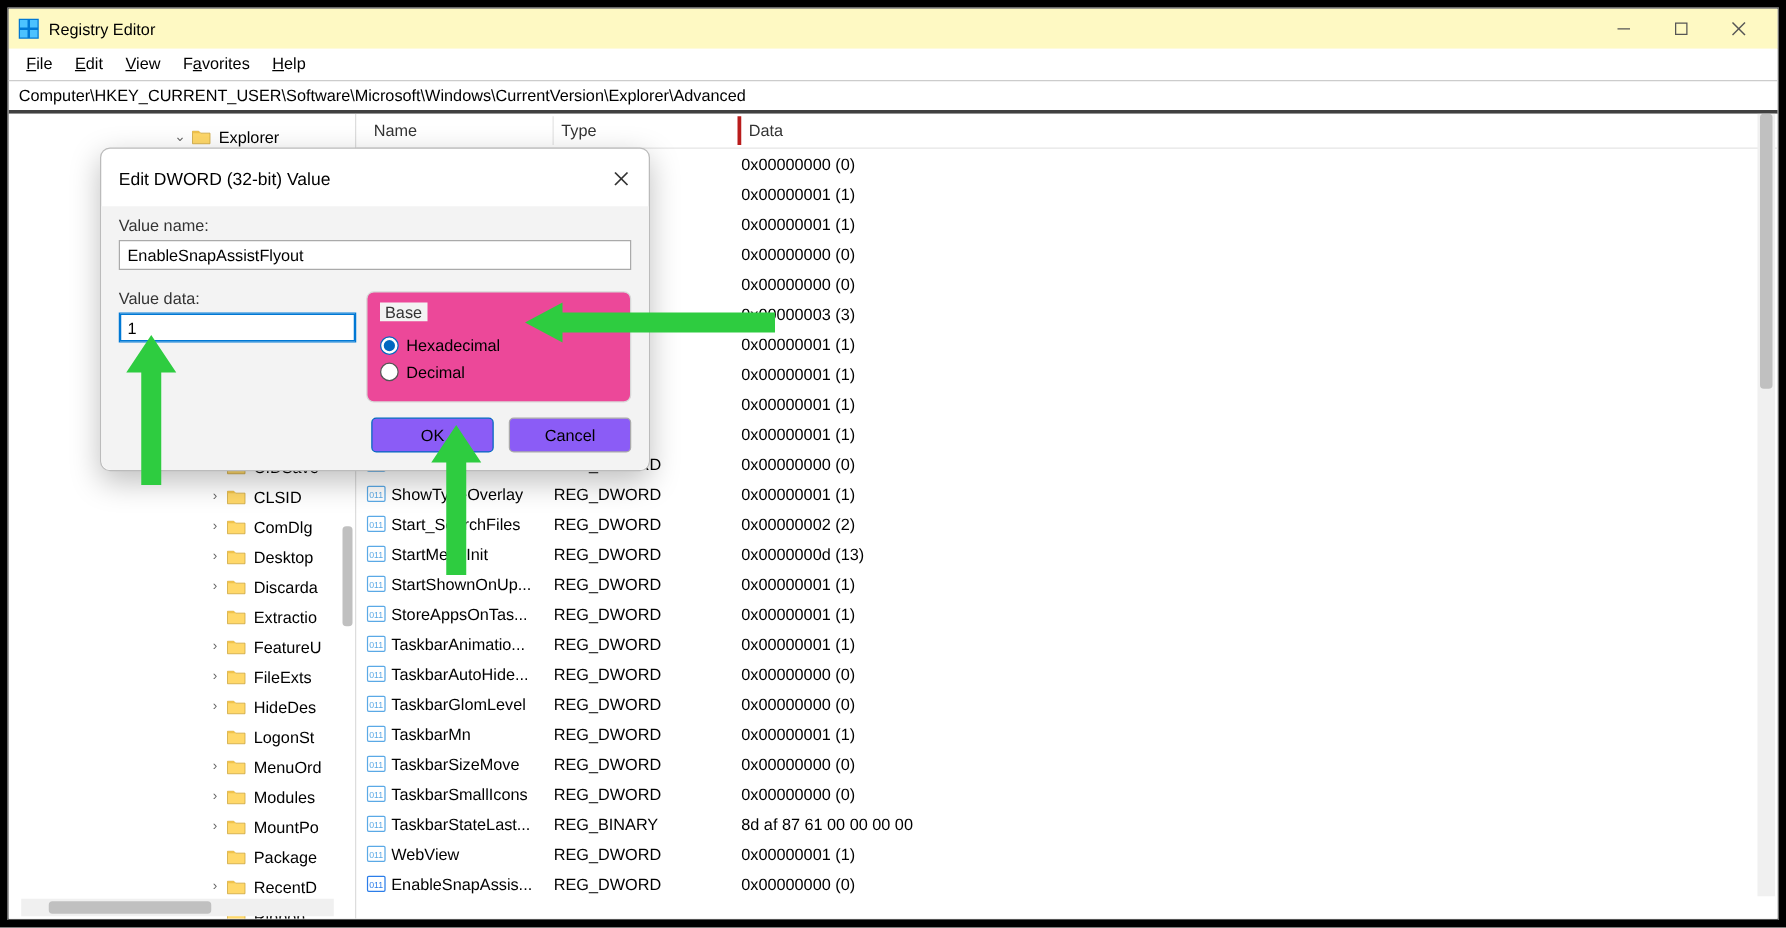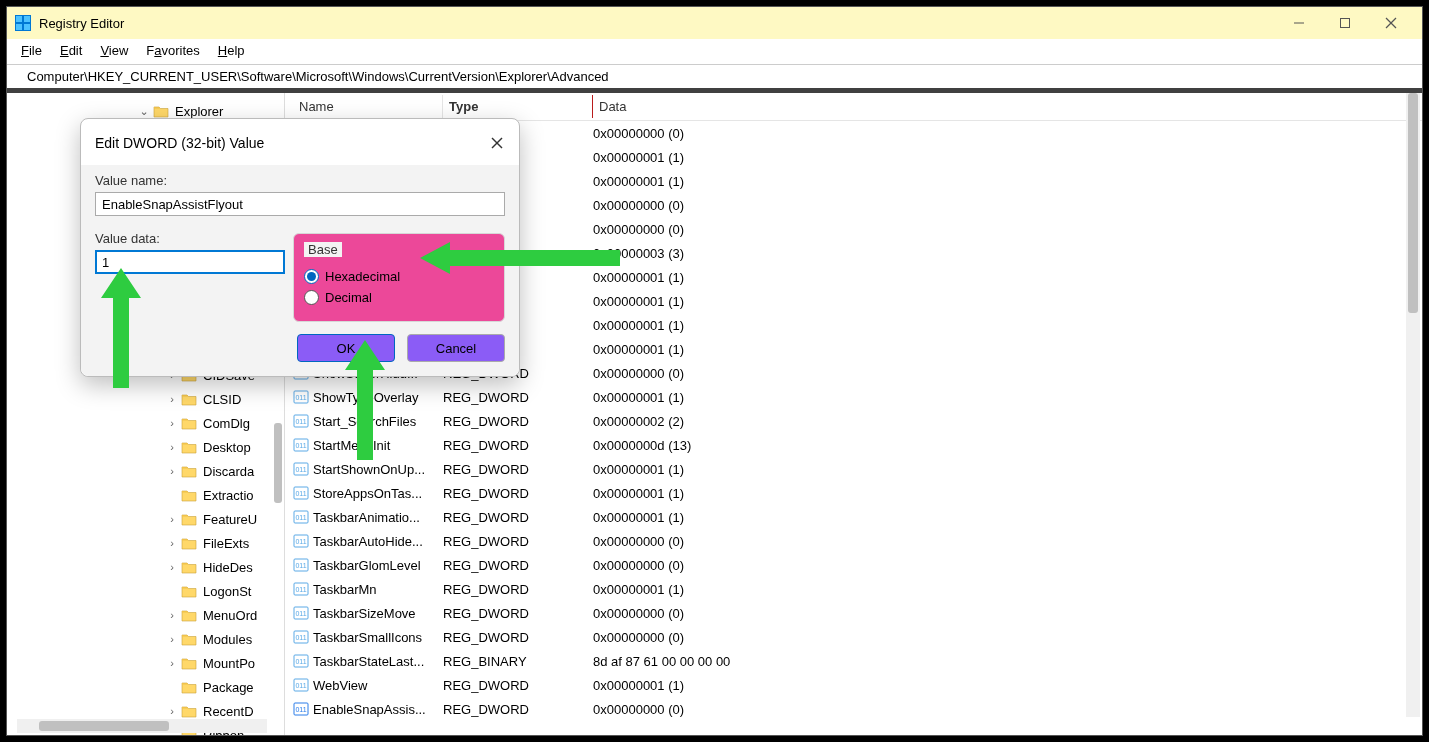--- a/index.html
+++ b/index.html
@@ -37,22 +37,22 @@
   .app-icon svg { width:16px; height:16px; }
   .titlebar-title { color:#000; flex:1; }
   .titlebar-controls { display:flex; gap:0; }
   .tb-btn { width:46px; height:32px; display:flex; align-items:center; justify-content:center; color:#555; cursor:pointer; }
   .menubar {
     display:flex; gap:18px; padding:4px 14px 6px 14px; background:#fff;
   }
   .menu-item { color:#000; text-decoration: underline; text-decoration-color: transparent; cursor:pointer; }
   .menu-item .u { text-decoration: underline; }
   .addressbar {
-    border-top:1px solid #ccc; border-bottom:5px solid #404040;
-    padding:4px 20px; background:#fff;
+    border-top:1px solid #ccc; border-bottom:3px solid #404040;
+    padding:4px 8px; background:#fff;
     display:flex; align-items:center;
   }
   .addressbar-text { white-space:nowrap; overflow:hidden; }
   .content {
     flex:1; display:flex; overflow:hidden; position:relative; background:#fff;
   }
   .tree-pane {
     width: 278px; min-width:278px; overflow:hidden; position:relative; border-right:1px solid #ddd;
   }
   .tree-inner {
@@ -63,21 +63,21 @@
     white-space:nowrap; overflow:hidden;
     color:#000;
   }
   .tree-row .chev { width:14px; text-align:center; color:#666; font-size:11px; margin-left:4px; cursor:pointer;}
   .tree-row .nochev { width:14px; margin-left:4px; }
   .folder-icon { width:16px; height:14px; margin:0 6px 0 2px; }
   .folder-icon svg { width:16px;height:14px; }
   .list-pane { flex:1; position:relative; overflow:hidden; }
   .columns { display:flex; height:28px; align-items:center; border-bottom:1px solid #e5e5e5; padding-left:8px; color:#333; }
   .col-name { width:150px; border-right:1px solid #e5e5e5; padding:4px 6px;}
-  .col-type { width:150px; border-right:1px solid #b91c1c; padding:4px 6px;font-weight:bold;}
+  .col-type { width:150px; border-right:3px solid #b91c1c; padding:4px 6px;}
   .col-data { flex:1; padding:4px 6px;}
   .rows { position:absolute; top:28px; left:0; right:0; bottom:0; overflow:hidden; }
   .row { display:flex; height:24px; align-items:center; padding-left:8px; }
   .row .icn { width:16px; height:16px; margin-right:4px; display:flex; align-items:center; justify-content:center; }
   .row .icn svg { width:16px; height:16px; }
   .row .rname { width:130px; white-space:nowrap; overflow:hidden; text-overflow:ellipsis; }
   .row .rtype { width:150px; white-space:nowrap; }
   .row .rdata { flex:1; white-space:nowrap; }
   .main-vscroll {
     position:absolute; right:2px; top:0; bottom:18px; width:14px; background:#f0f0f0;

